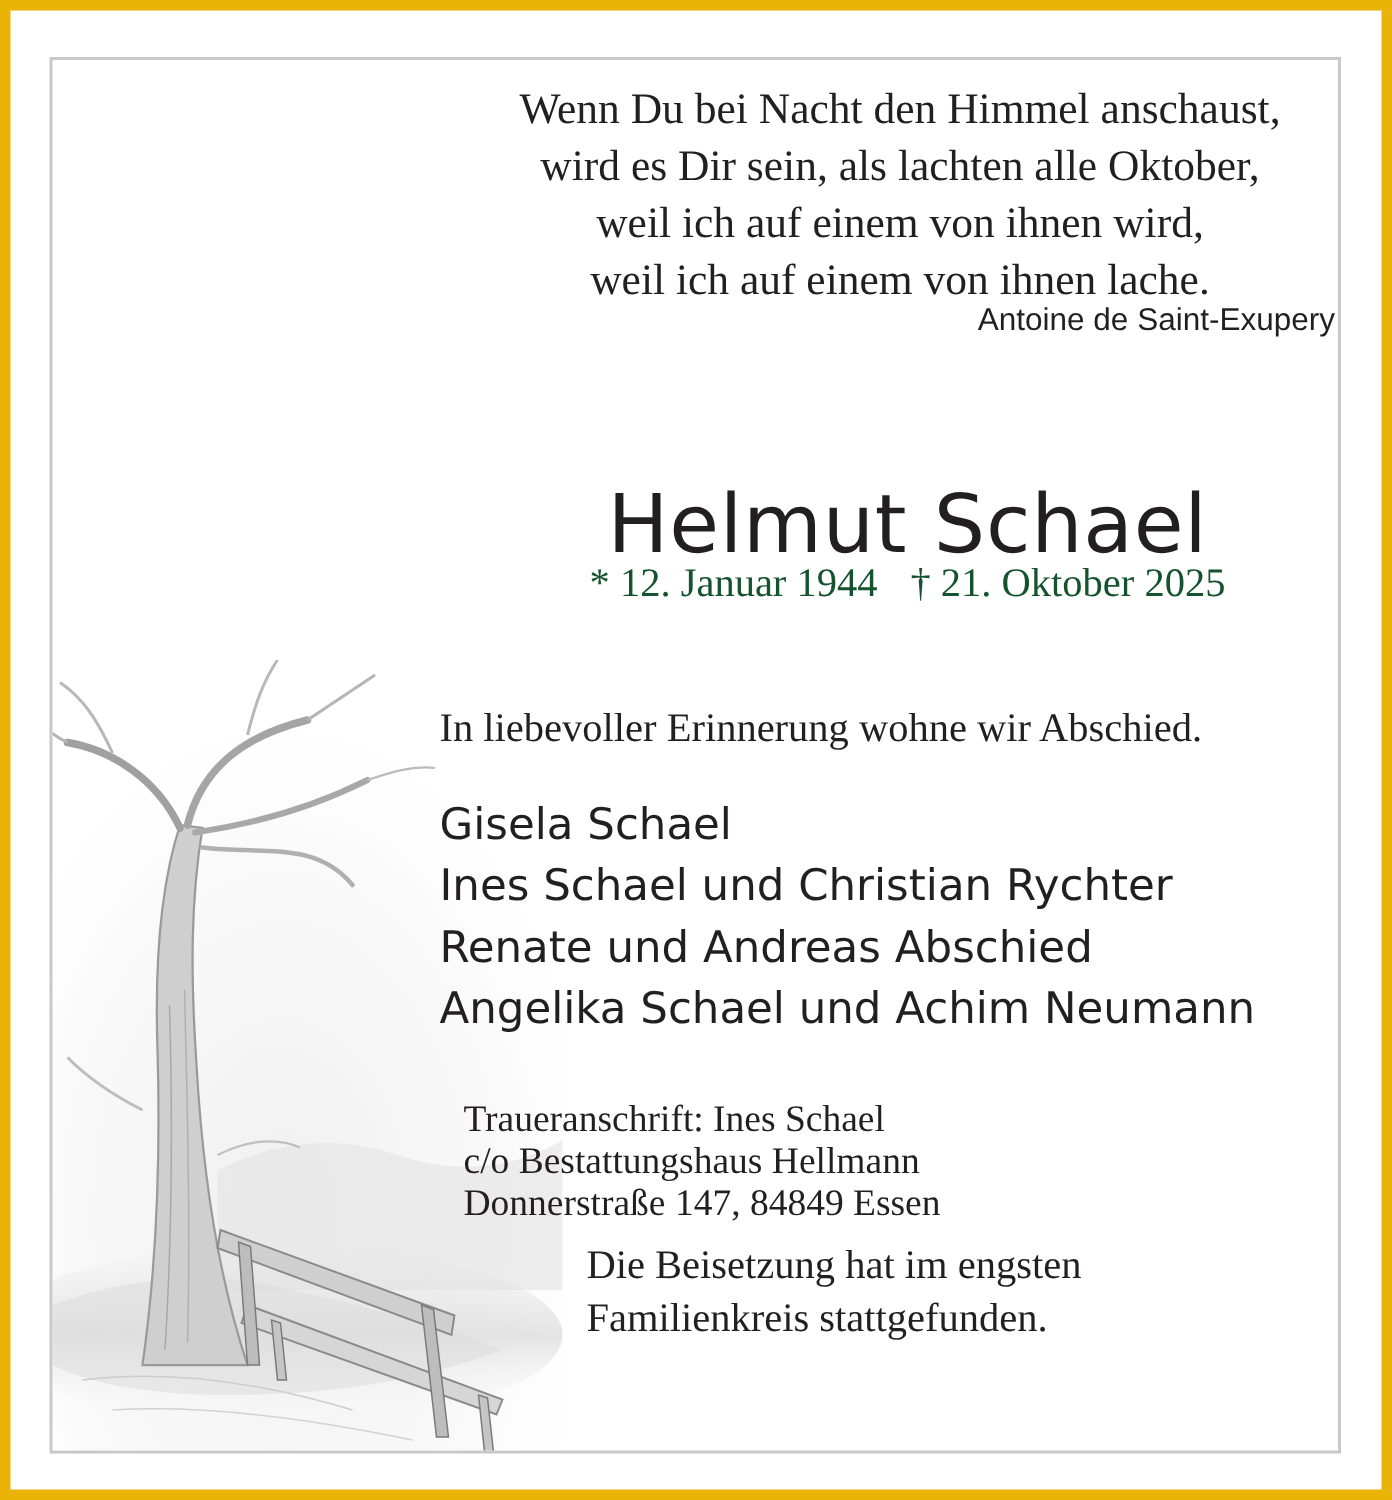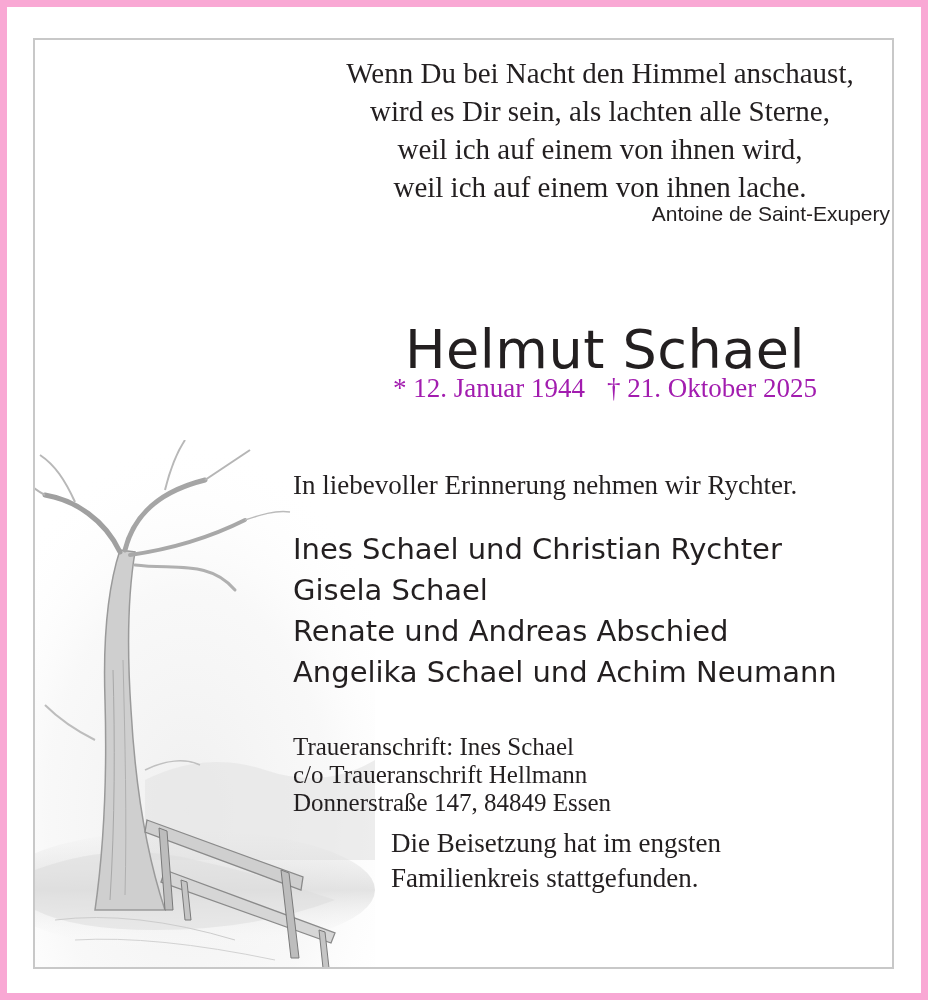--- a/index.html
+++ b/index.html
@@ -11,21 +11,21 @@
       width: 928px;
       height: 1000px;
       overflow: hidden;
       position: relative;
     }
     .ad-outer {
       position: absolute;
       left: 0; top: 0;
       width: 928px; height: 1000px;
       box-sizing: border-box;
-      border: 7px solid #f9a8d4;
+      border: 7px solid #eab308;
       background: #ffffff;
     }
     .ad-inner {
       position: absolute;
       left: 26px; top: 31px;
       width: 861px; height: 931px;
       box-sizing: border-box;
       border: 2px solid #c8c8c8;
       background: #ffffff;
       overflow: hidden;
@@ -70,21 +70,21 @@
       margin-top: 36px;
     }
     .dates {
       position: absolute;
       left: 270px;
       top: 333px;
       width: 600px;
       text-align: center;
       font-family: "Liberation Serif", serif;
       font-size: 27px;
-      color: #a21caf;
+      color: #14532d;
       white-space: nowrap;
     }
     .dates .gap { display: inline-block; width: 22px; }
     .farewell {
       position: absolute;
       left: 258px;
       top: 430px;
       font-family: "Liberation Serif", serif;
       font-size: 27px;
       color: #231f20;
@@ -104,21 +104,21 @@
     .address {
       position: absolute;
       left: 258px;
       top: 693px;
       font-family: "Liberation Serif", serif;
       font-size: 25px;
       line-height: 28px;
       color: #231f20;
       white-space: nowrap;
     }
-    .address .line { display: block; }
+    .address .line { display: block; margin-left: 16px; }
     .burial-note {
       position: absolute;
       left: 356px;
       top: 786px;
       font-family: "Liberation Serif", serif;
       font-size: 27px;
       line-height: 35px;
       color: #231f20;
       white-space: nowrap;
     }
@@ -174,44 +174,44 @@
       <path d="M146 440 L150 480 L156 480 L152 442 Z" fill="#c5c5c5" stroke="#7a7a7a" stroke-width="1"></path>
       <path d="M246 430 L256 518 L264 518 L254 433 Z" fill="#bdbdbd" stroke="#7a7a7a" stroke-width="1"></path>
       <path d="M284 490 L288 528 L294 528 L290 492 Z" fill="#c5c5c5" stroke="#7a7a7a" stroke-width="1"></path>
 
       <path d="M20 480 Q100 470 200 500" stroke="#cccccc" stroke-width="1" fill="none"></path>
       <path d="M40 500 Q120 495 240 520" stroke="#d2d2d2" stroke-width="1" fill="none"></path>
     </svg>
 
     <div class="poem">
       <span class="line">Wenn Du bei Nacht den Himmel anschaust,</span>
-      <span class="line">wird es Dir sein, als lachten alle Sterne,</span>
+      <span class="line">wird es Dir sein, als lachten alle Oktober,</span>
       <span class="line">weil ich auf einem von ihnen wird,</span>
       <span class="line">weil ich auf einem von ihnen lache.</span>
     </div>
     <div class="attribution">Antoine de Saint-Exupery</div>
 
     <div class="deceased-name">Helmut Schael</div>
 
     <div class="dates">
       <span>* 12. Januar 1944</span><span class="gap"></span><span>† 21. Oktober 2025</span>
     </div>
 
-    <div class="farewell">In liebevoller Erinnerung nehmen wir Rychter.</div>
+    <div class="farewell">In liebevoller Erinnerung wohne wir Abschied.</div>
 
     <div class="mourners">
+      <span class="name">Gisela Schael</span>
       <span class="name">Ines Schael und Christian Rychter</span>
-      <span class="name">Gisela Schael</span>
       <span class="name">Renate und Andreas Abschied</span>
       <span class="name">Angelika Schael und Achim Neumann</span>
     </div>
 
     <div class="address">
       <span class="line">Traueranschrift: Ines Schael</span>
-      <span class="line">c/o Traueranschrift Hellmann</span>
+      <span class="line">c/o Bestattungshaus Hellmann</span>
       <span class="line">Donnerstraße 147, 84849 Essen</span>
     </div>
 
     <div class="burial-note">
       <span class="line">Die Beisetzung hat im engsten</span>
       <span class="line">Familienkreis stattgefunden.</span>
     </div>
 
   </div>
 </div>

